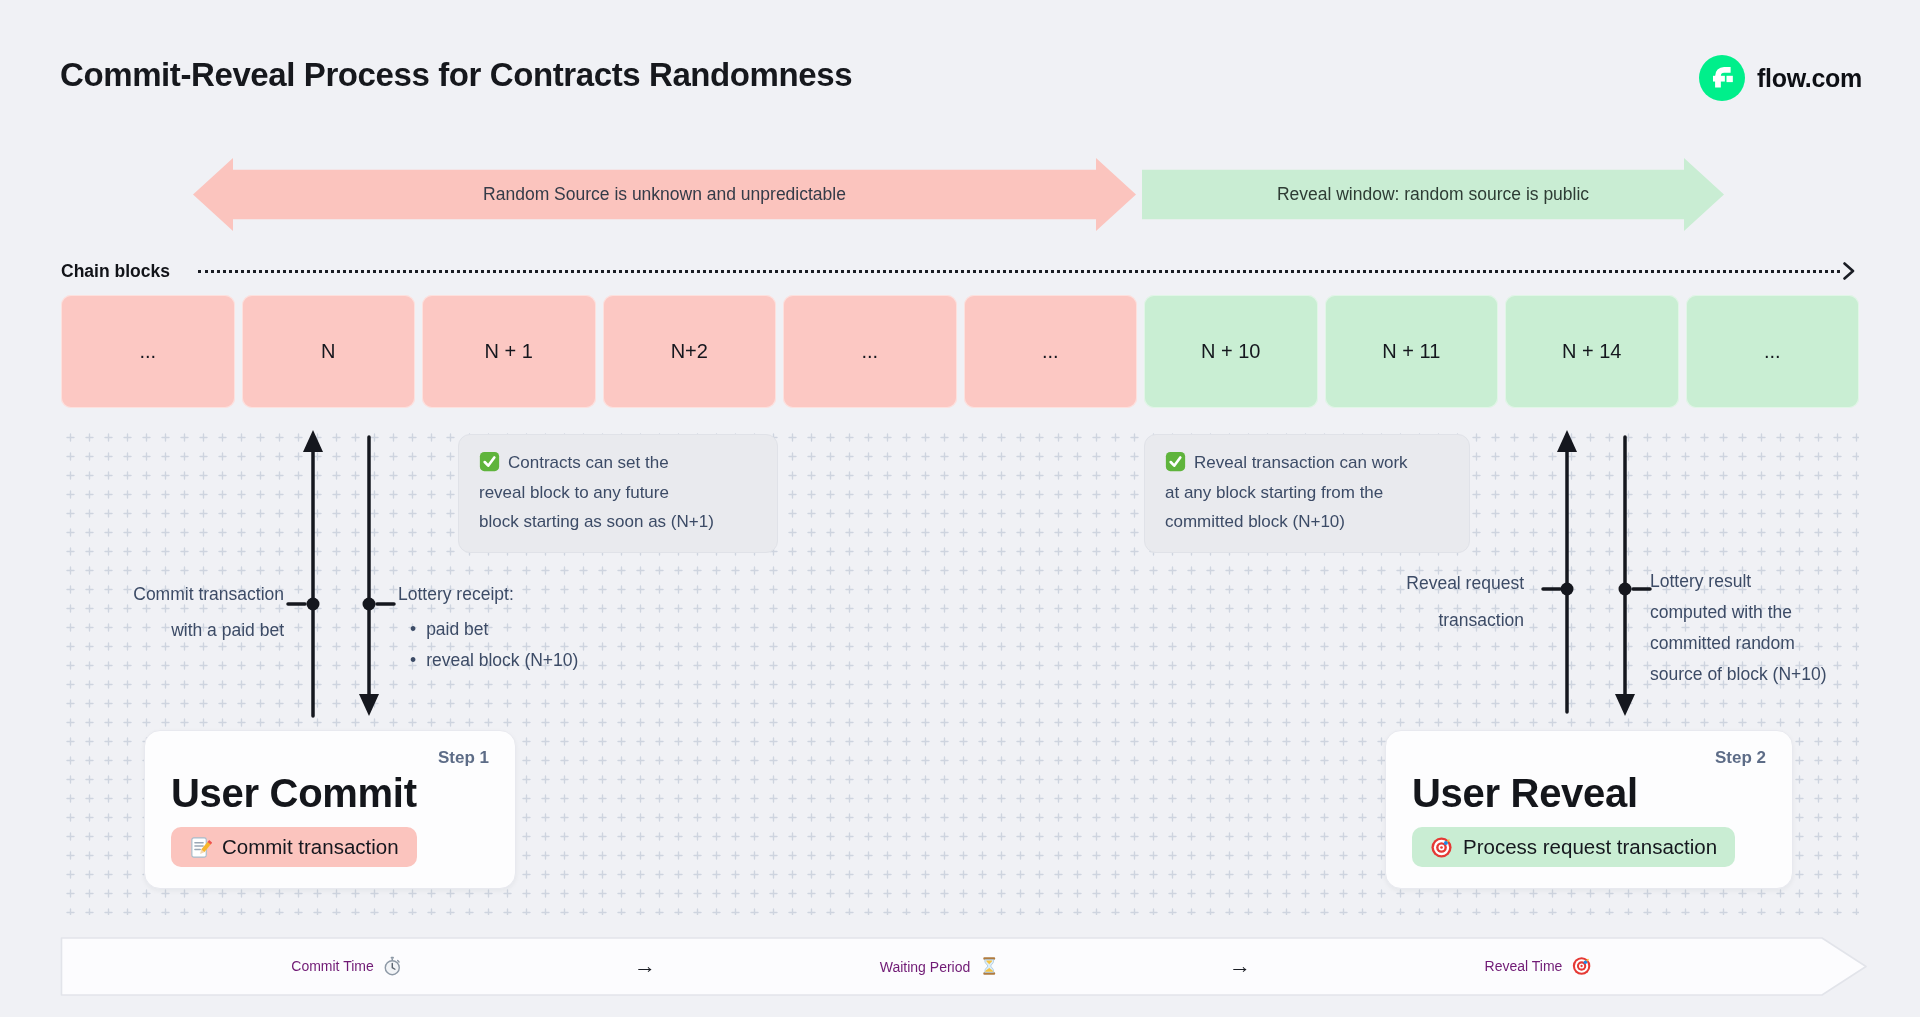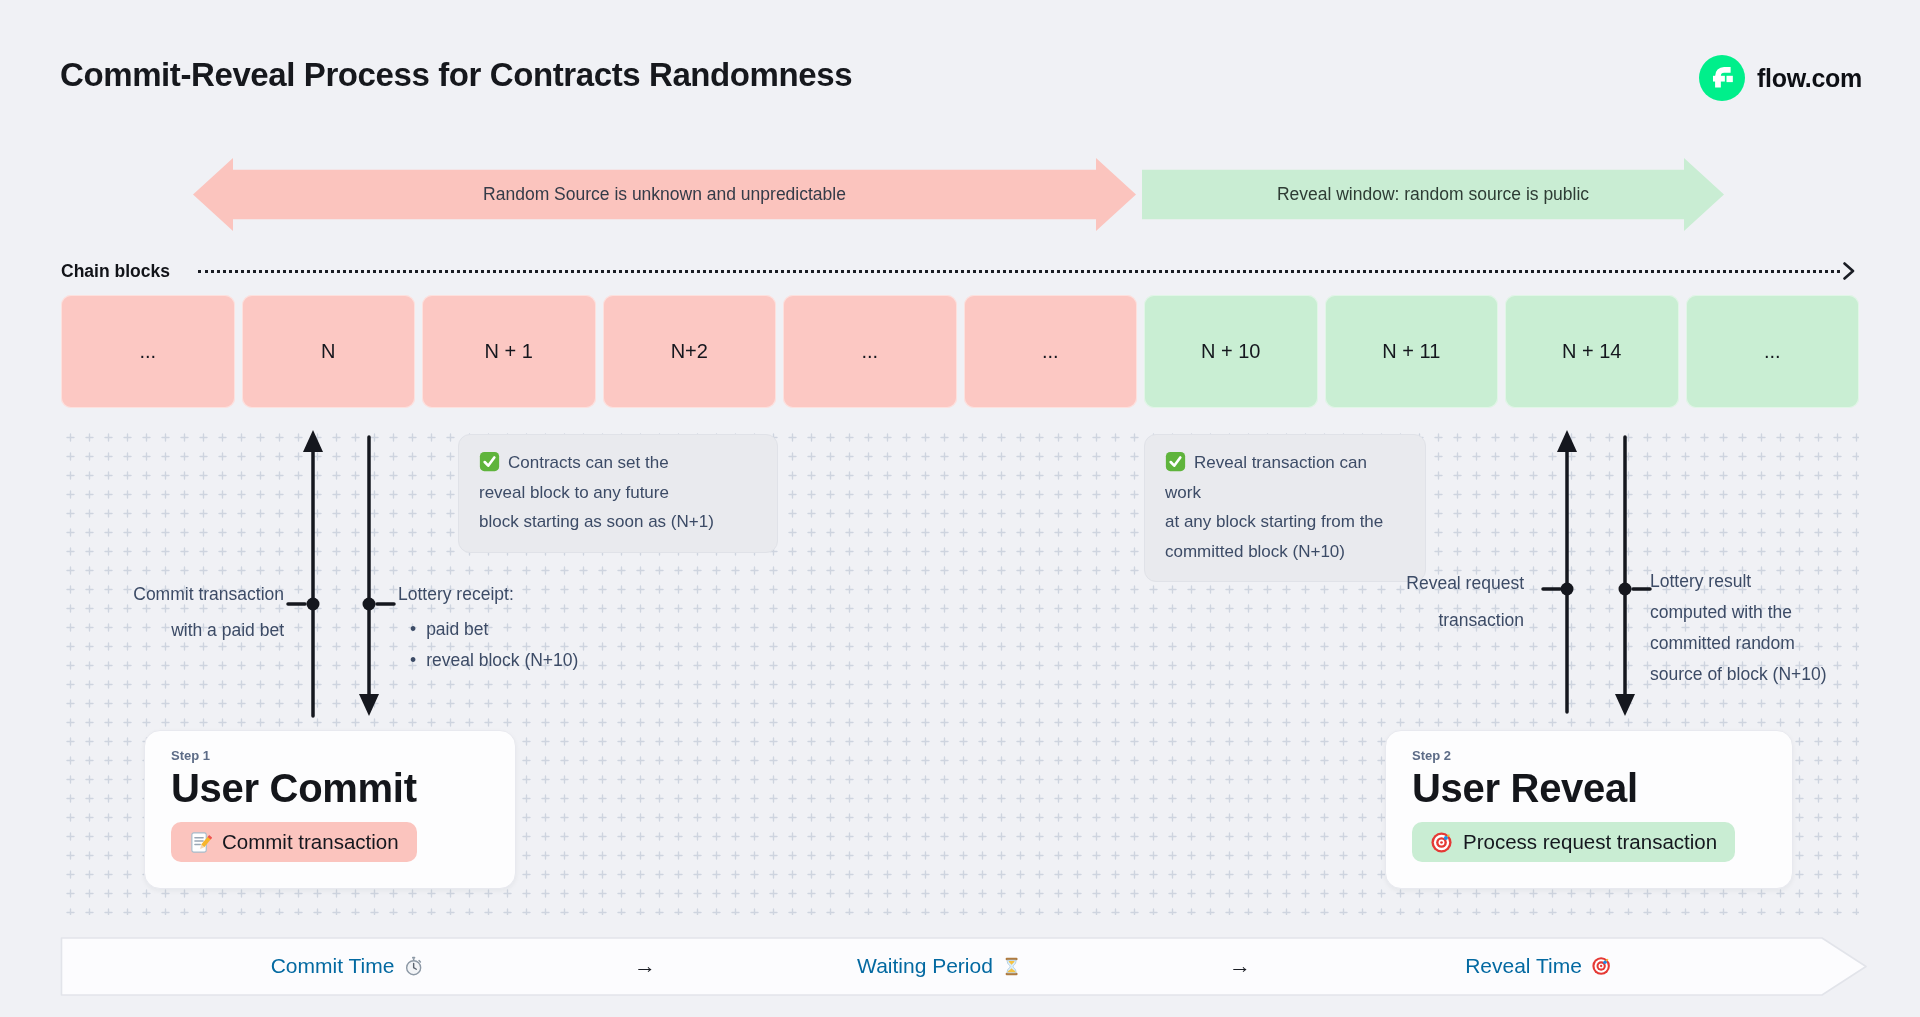--- a/index.html
+++ b/index.html
@@ -43,21 +43,21 @@
 
   
   .pattern-band { left:61px; top:428px; width:1798px; height:487px; }
 
   
   .note {
     background:#e9eaee; border:1px solid #e0e2e8; border-radius:12px;
     padding:13px 20px 15px; font-size:17px; line-height:29.5px; color:#3c4b66;
   }
   .note-1 { left:458px; top:434px; width:320px; }
-  .note-2 { left:1144px; top:434px; width:282px; }
+  .note-2 { left:1144px; top:434px; width:326px; }
   .note .icon-inline { display:inline-block; vertical-align:-4px; margin-right:8px; }
 
   
   .anno { font-size:17.5px; color:#3c4b66; }
   .anno-right { text-align:right; }
   .anno-commit { left:80px; top:576px; width:204px; line-height:36px; }
   .anno-receipt { left:398px; top:576px; line-height:36px; }
   .anno-receipt .bullets { line-height:31px; margin-top:2px; }
   .bullet { padding-left:12px; }
   .bullet::before { content:"\2022"; margin-right:10px; }
@@ -65,33 +65,33 @@
   .anno-result { left:1650px; top:566px; line-height:31px; }
 
   
   .card {
     background:#fdfdfe; border:1px solid #e8e9ef; border-radius:16px;
     box-shadow:0 2px 5px rgba(25,30,45,.05);
     padding:17px 26px 20px;
   }
   .card-1 { left:144px; top:730px; width:372px; height:159px; }
   .card-2 { left:1385px; top:730px; width:408px; height:159px; }
-  .card .eyebrow { font-size:13px; font-weight:700; color:#5d6c87; }
+  .card .eyebrow { font-size:17px; font-weight:700; color:#5d6c87;text-align:right; }
   .card .card-title { font-size:40px; font-weight:700; color:#14161b; letter-spacing:-0.3px; margin-top:3px; }
   .pill {
     display:inline-flex; align-items:center; gap:10px; margin-top:11px;
     border-radius:10px; padding:8px 18px; font-size:20.5px; color:#15171e;
   }
   .pill--pink { background:#fbc4be; }
   .pill--green { background:#c9edd3; }
 
   
   .tl-item {
     position:absolute; top:966px; transform:translate(-50%,-50%);
-    display:flex; align-items:center; gap:9px; font-size:21px; color:#0369a1; white-space:nowrap;
+    display:flex; align-items:center; gap:9px; font-size:14px; color:#701a75; white-space:nowrap;
   }
   .tl-arrow { font-size:22px; color:#1a1d24; }
 
   svg { display:block; }
   .overlay { left:0; top:0; pointer-events:none; }
 </style>
 </head>
 <body>
 
 <div class="abs title">Commit-Reveal Process for Contracts Randomness</div>

